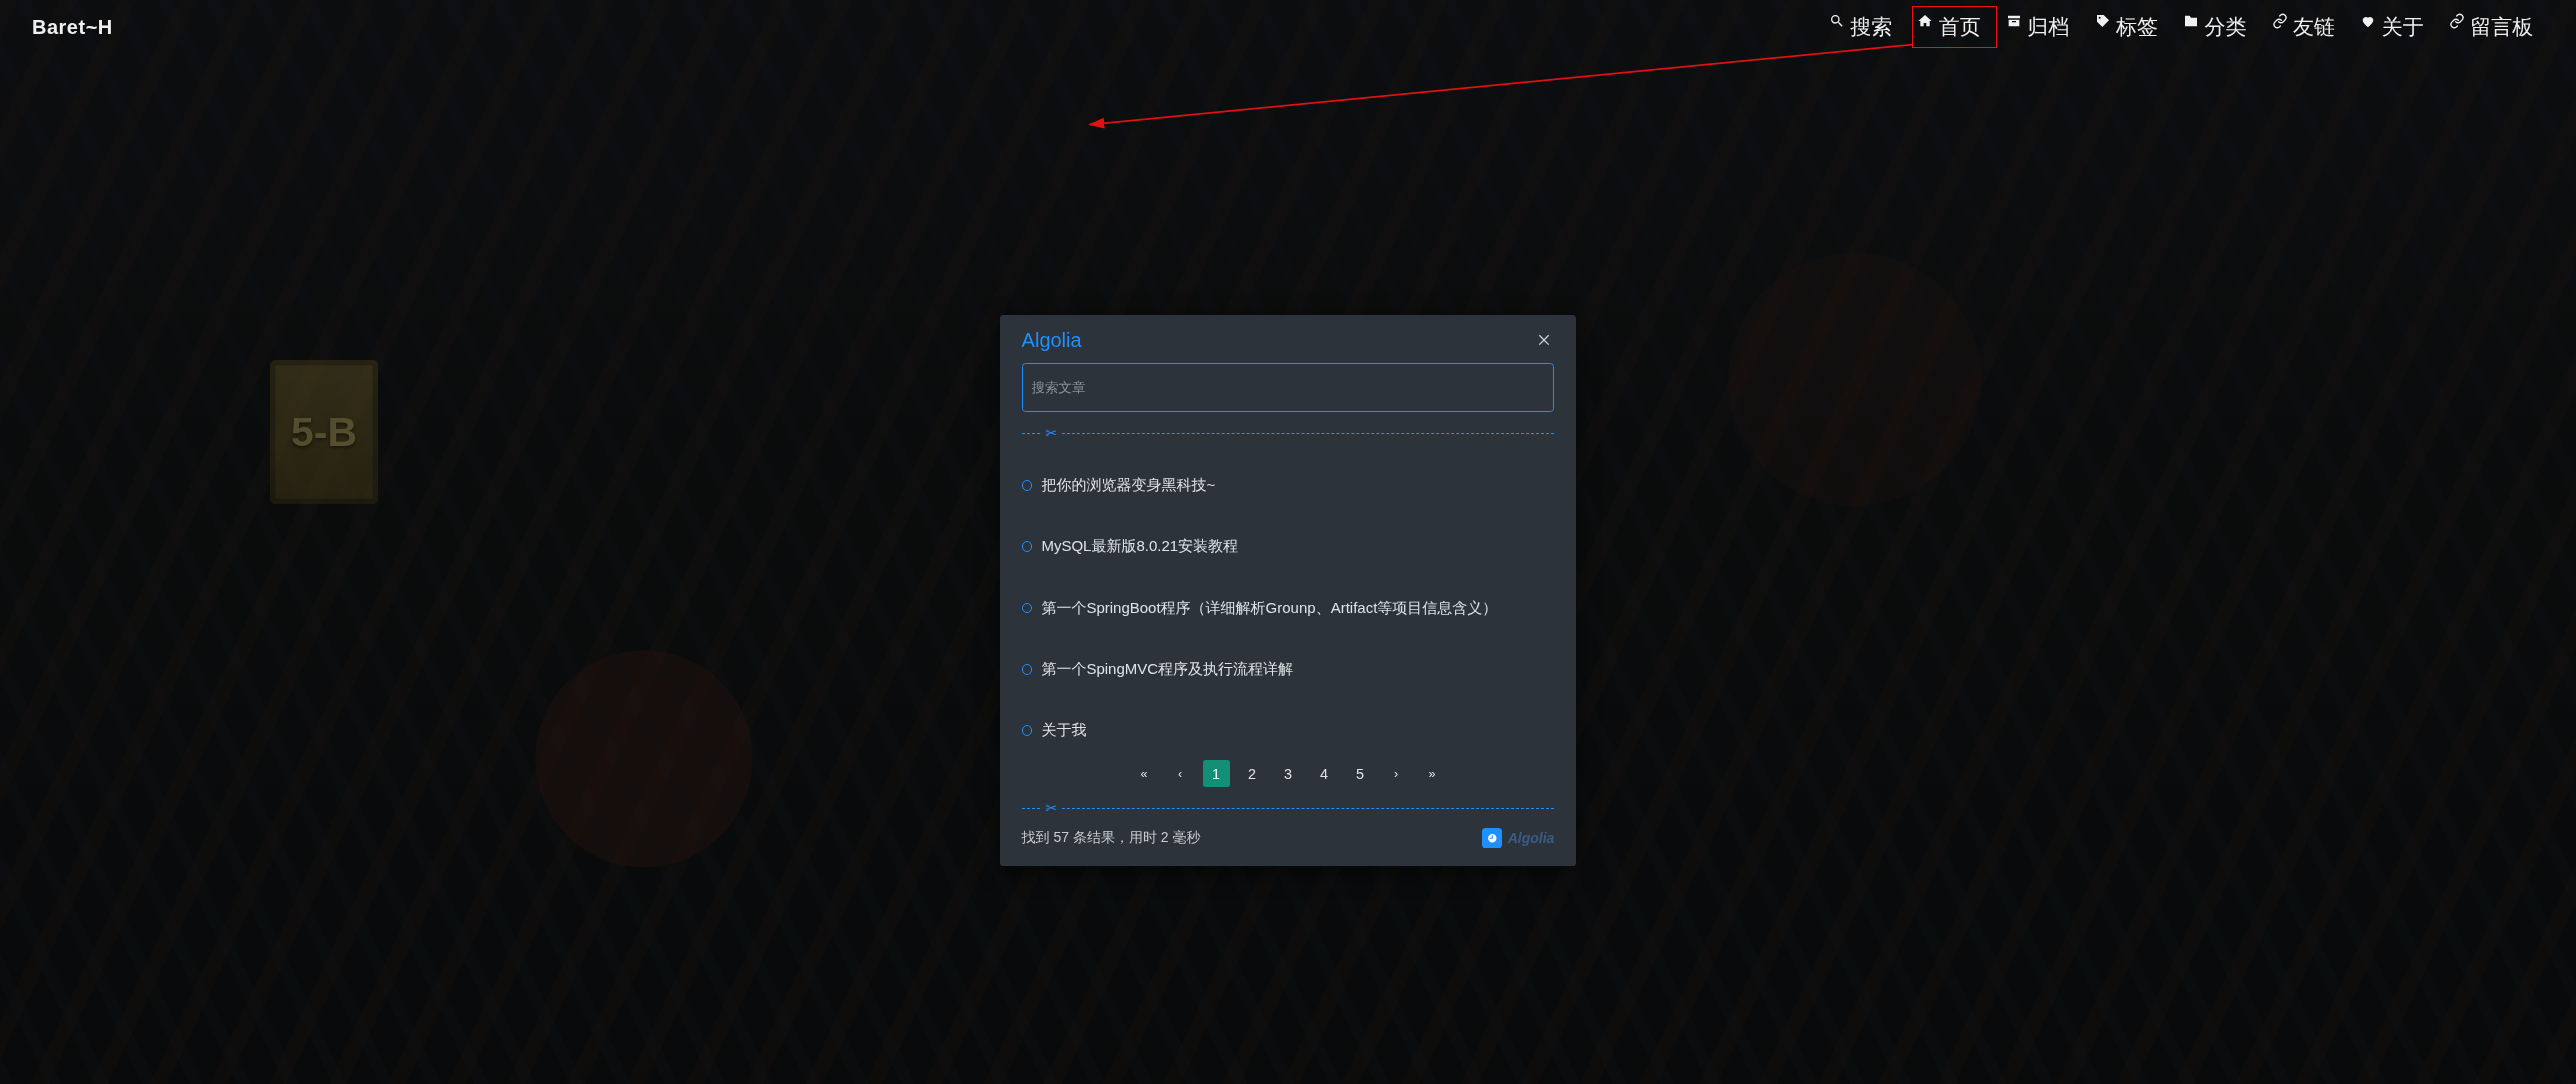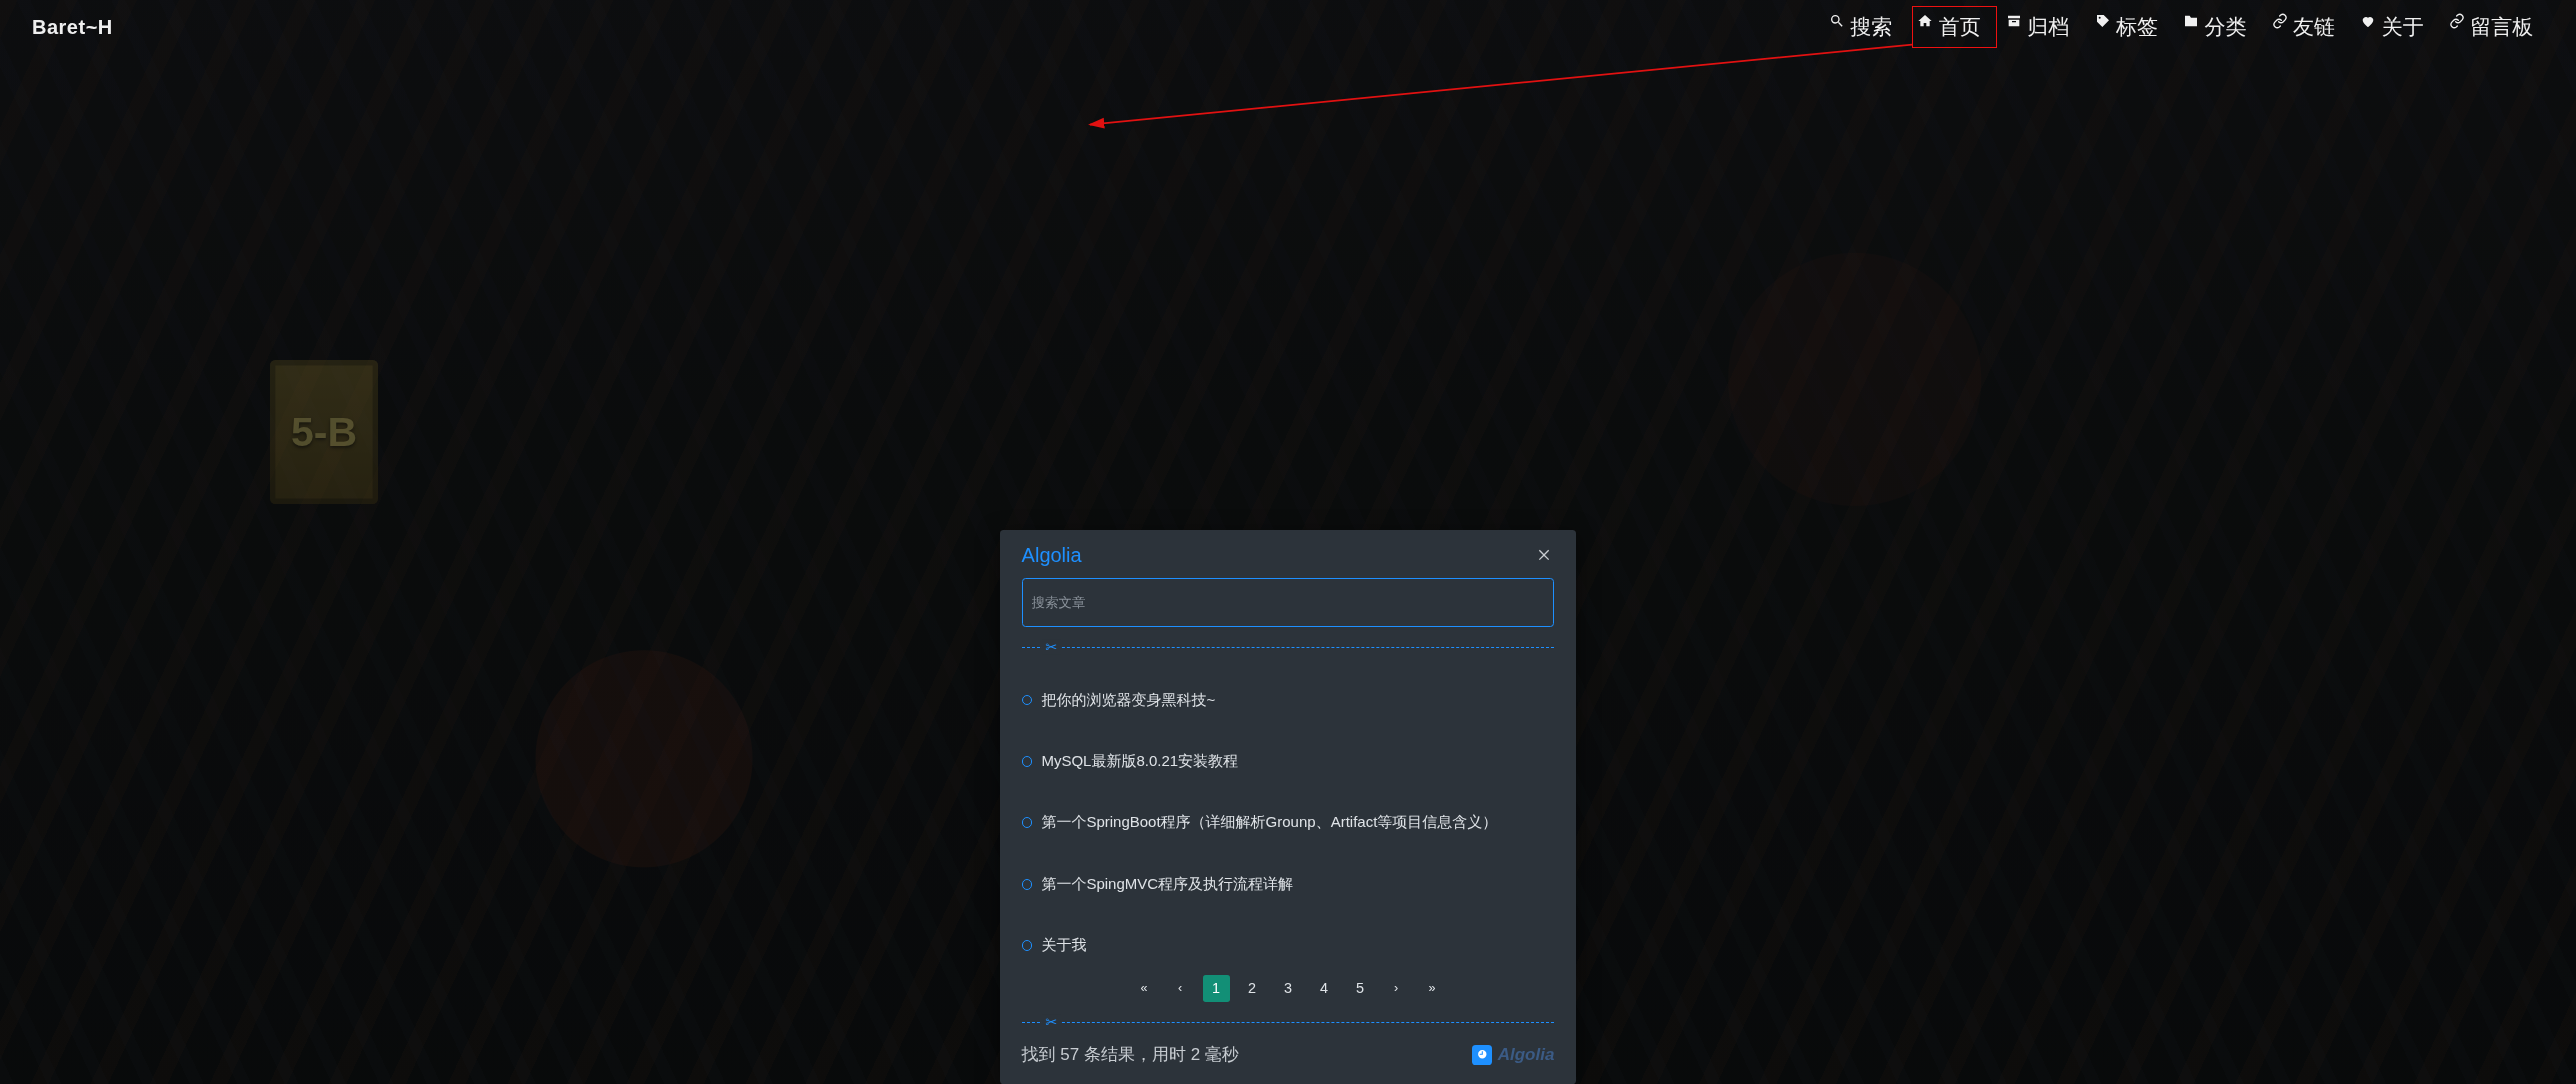--- a/index.html
+++ b/index.html
@@ -72,21 +72,21 @@
     border: 1.8px solid #e11;
     pointer-events: none;
   }
 
   
   .arrow-layer { position:absolute; inset:0; pointer-events:none; z-index:6; }
 
   
   .modal-mask {
     position: absolute; inset: 0;
-    display: flex; align-items: flex-end; justify-content: center;
+    display: flex; align-items: center; justify-content: center;
     padding-top: 97px;
     z-index: 10;
   }
   .modal {
     width: 576px;
     background: #2c333a;
     border-radius: 3.6px;
     padding: 14.4px 21.6px 18px 21.6px;
     box-shadow: 0 5.4px 21.6px rgba(0,0,0,0.5);
     color: #d8d8d8;
@@ -166,21 +166,21 @@
     font-size: 14.4px; color: #dfe3e7;
     border-radius: 2.7px; cursor: pointer;
   }
   .pg.icon { font-size: 12.6px; }
   .pg.active { background: #128f76; color: #fff; }
 
   
   .modal-foot {
     display: flex; align-items: center;
     margin-top: 12.6px;
-    font-size: 17px;
+    font-size: 14px;
     color: #c7ccd1;
     gap: 44px;
   }
   .algolia-badge {
     margin-left: auto;
     display: flex; align-items: center; gap: 5.4px;
     color: #3b5b85;
     font-style: italic;
     font-weight: 600;
   }

